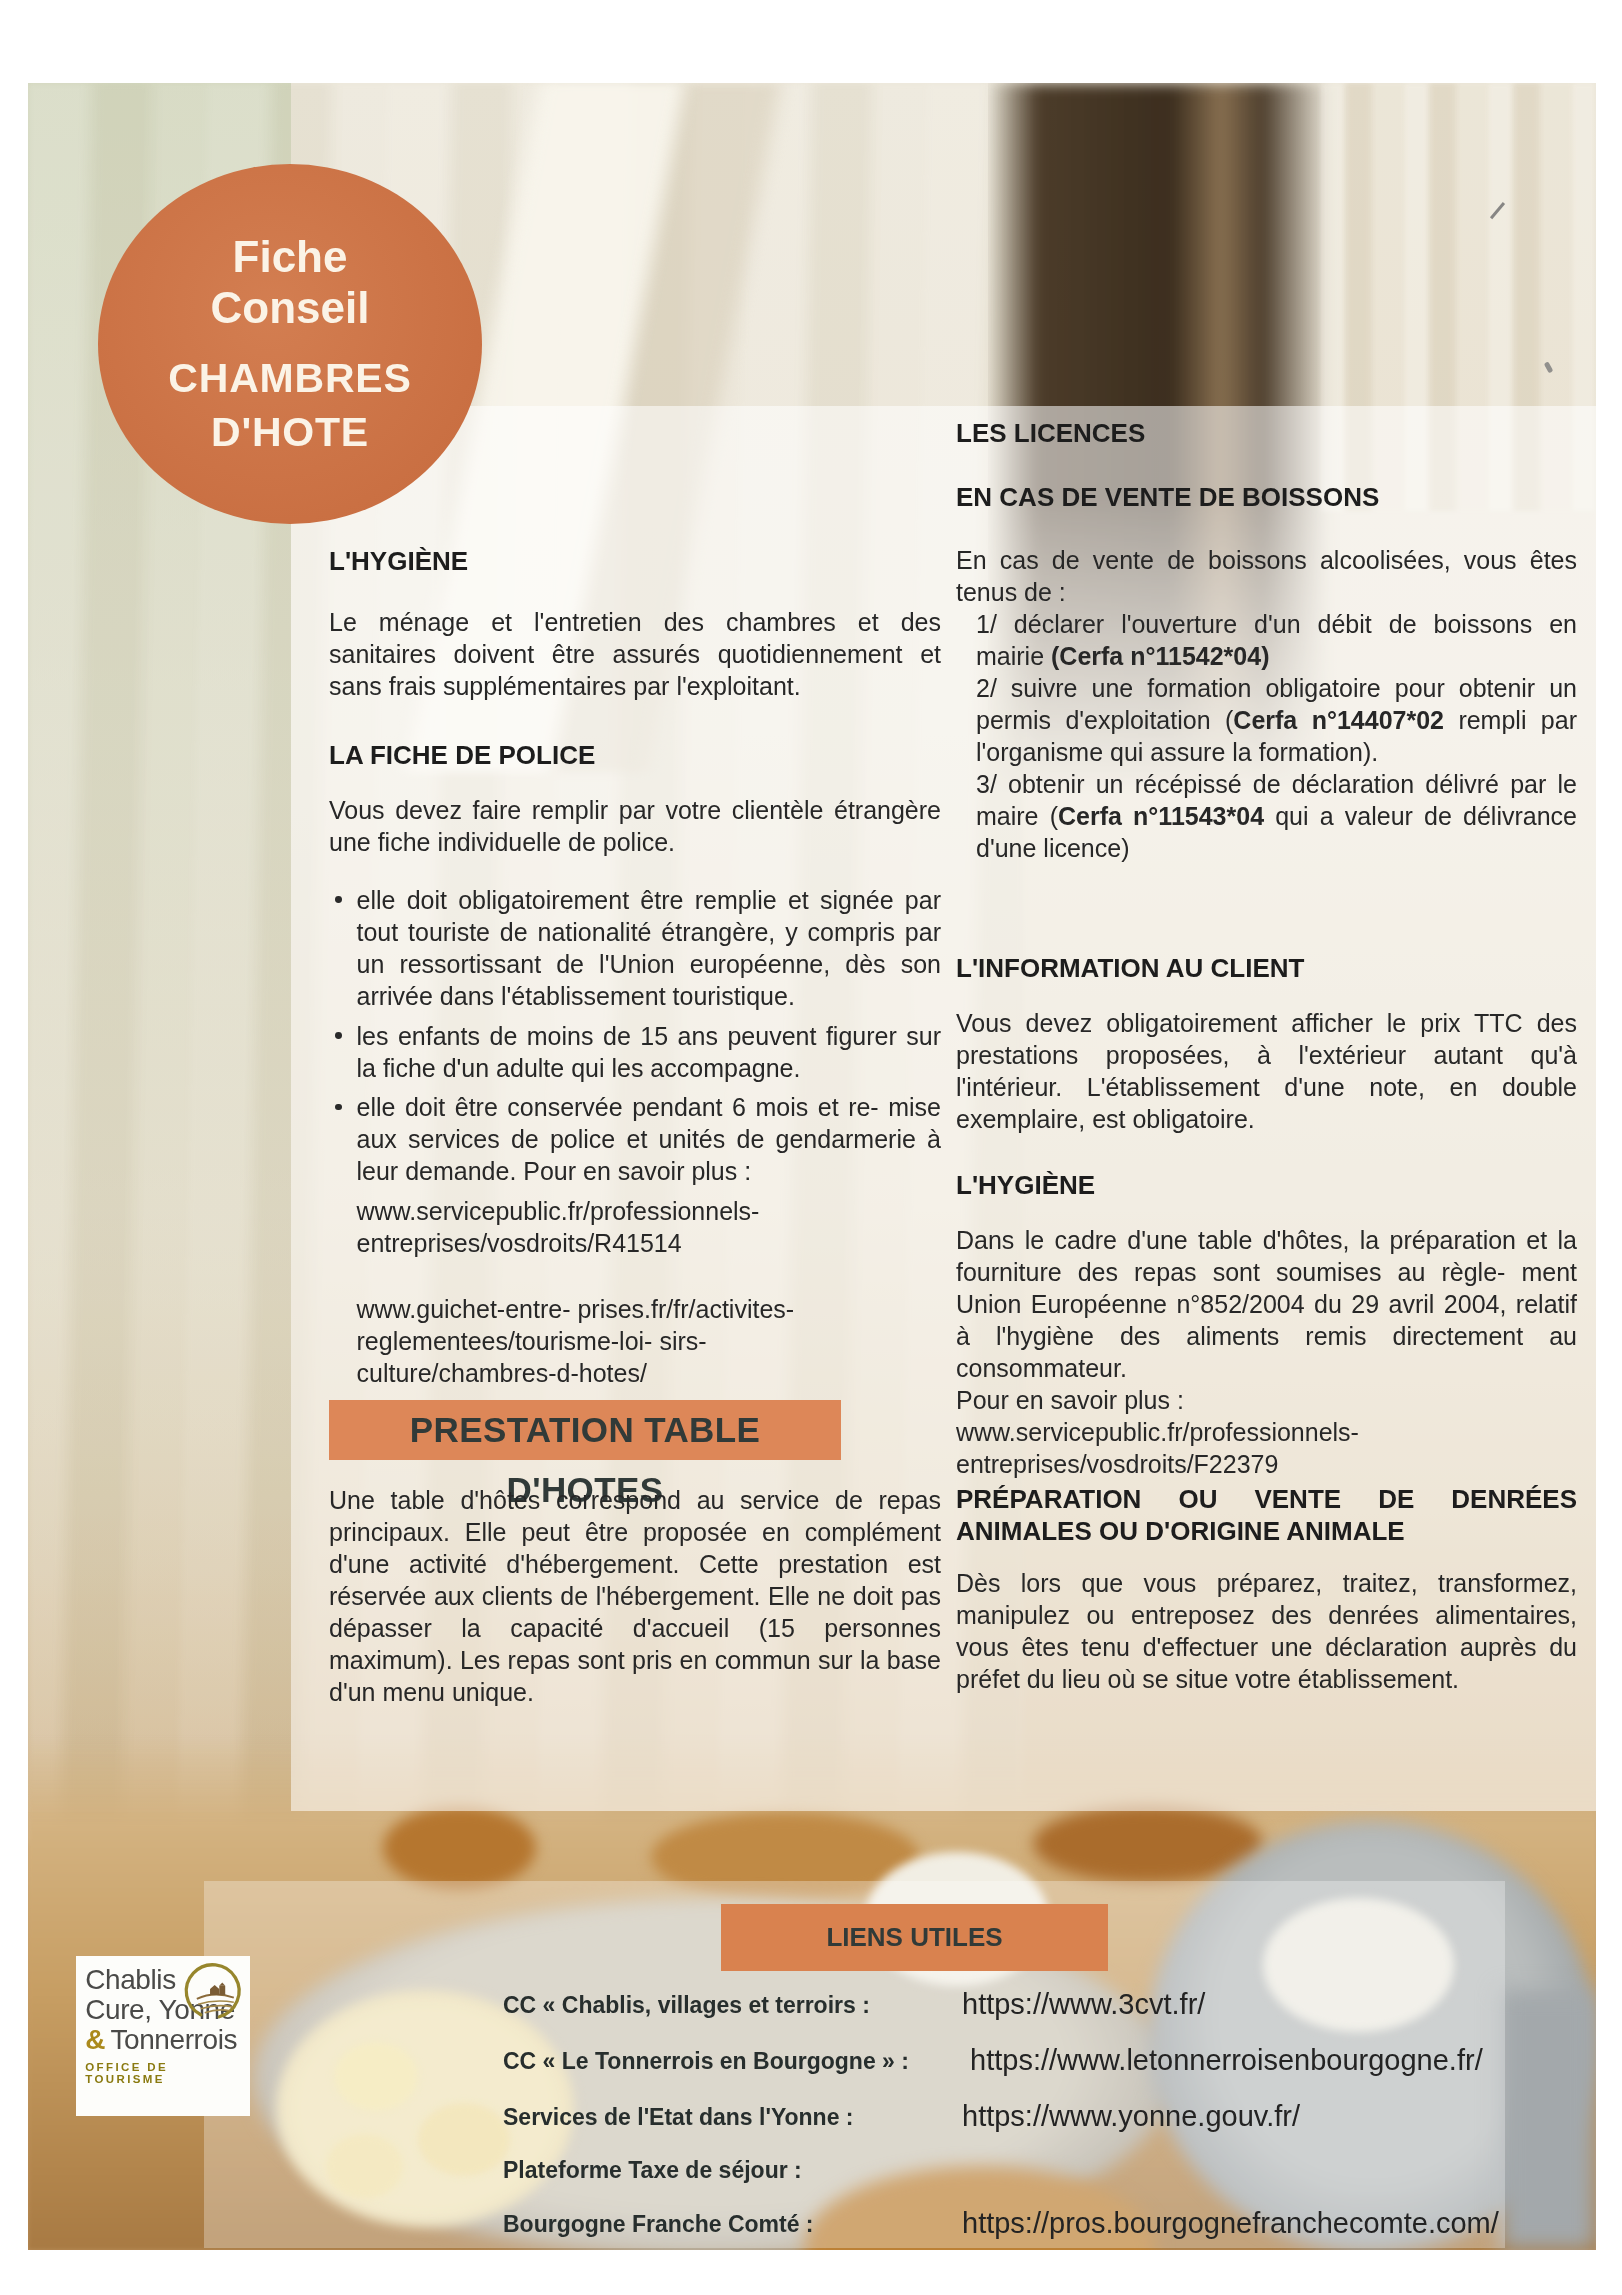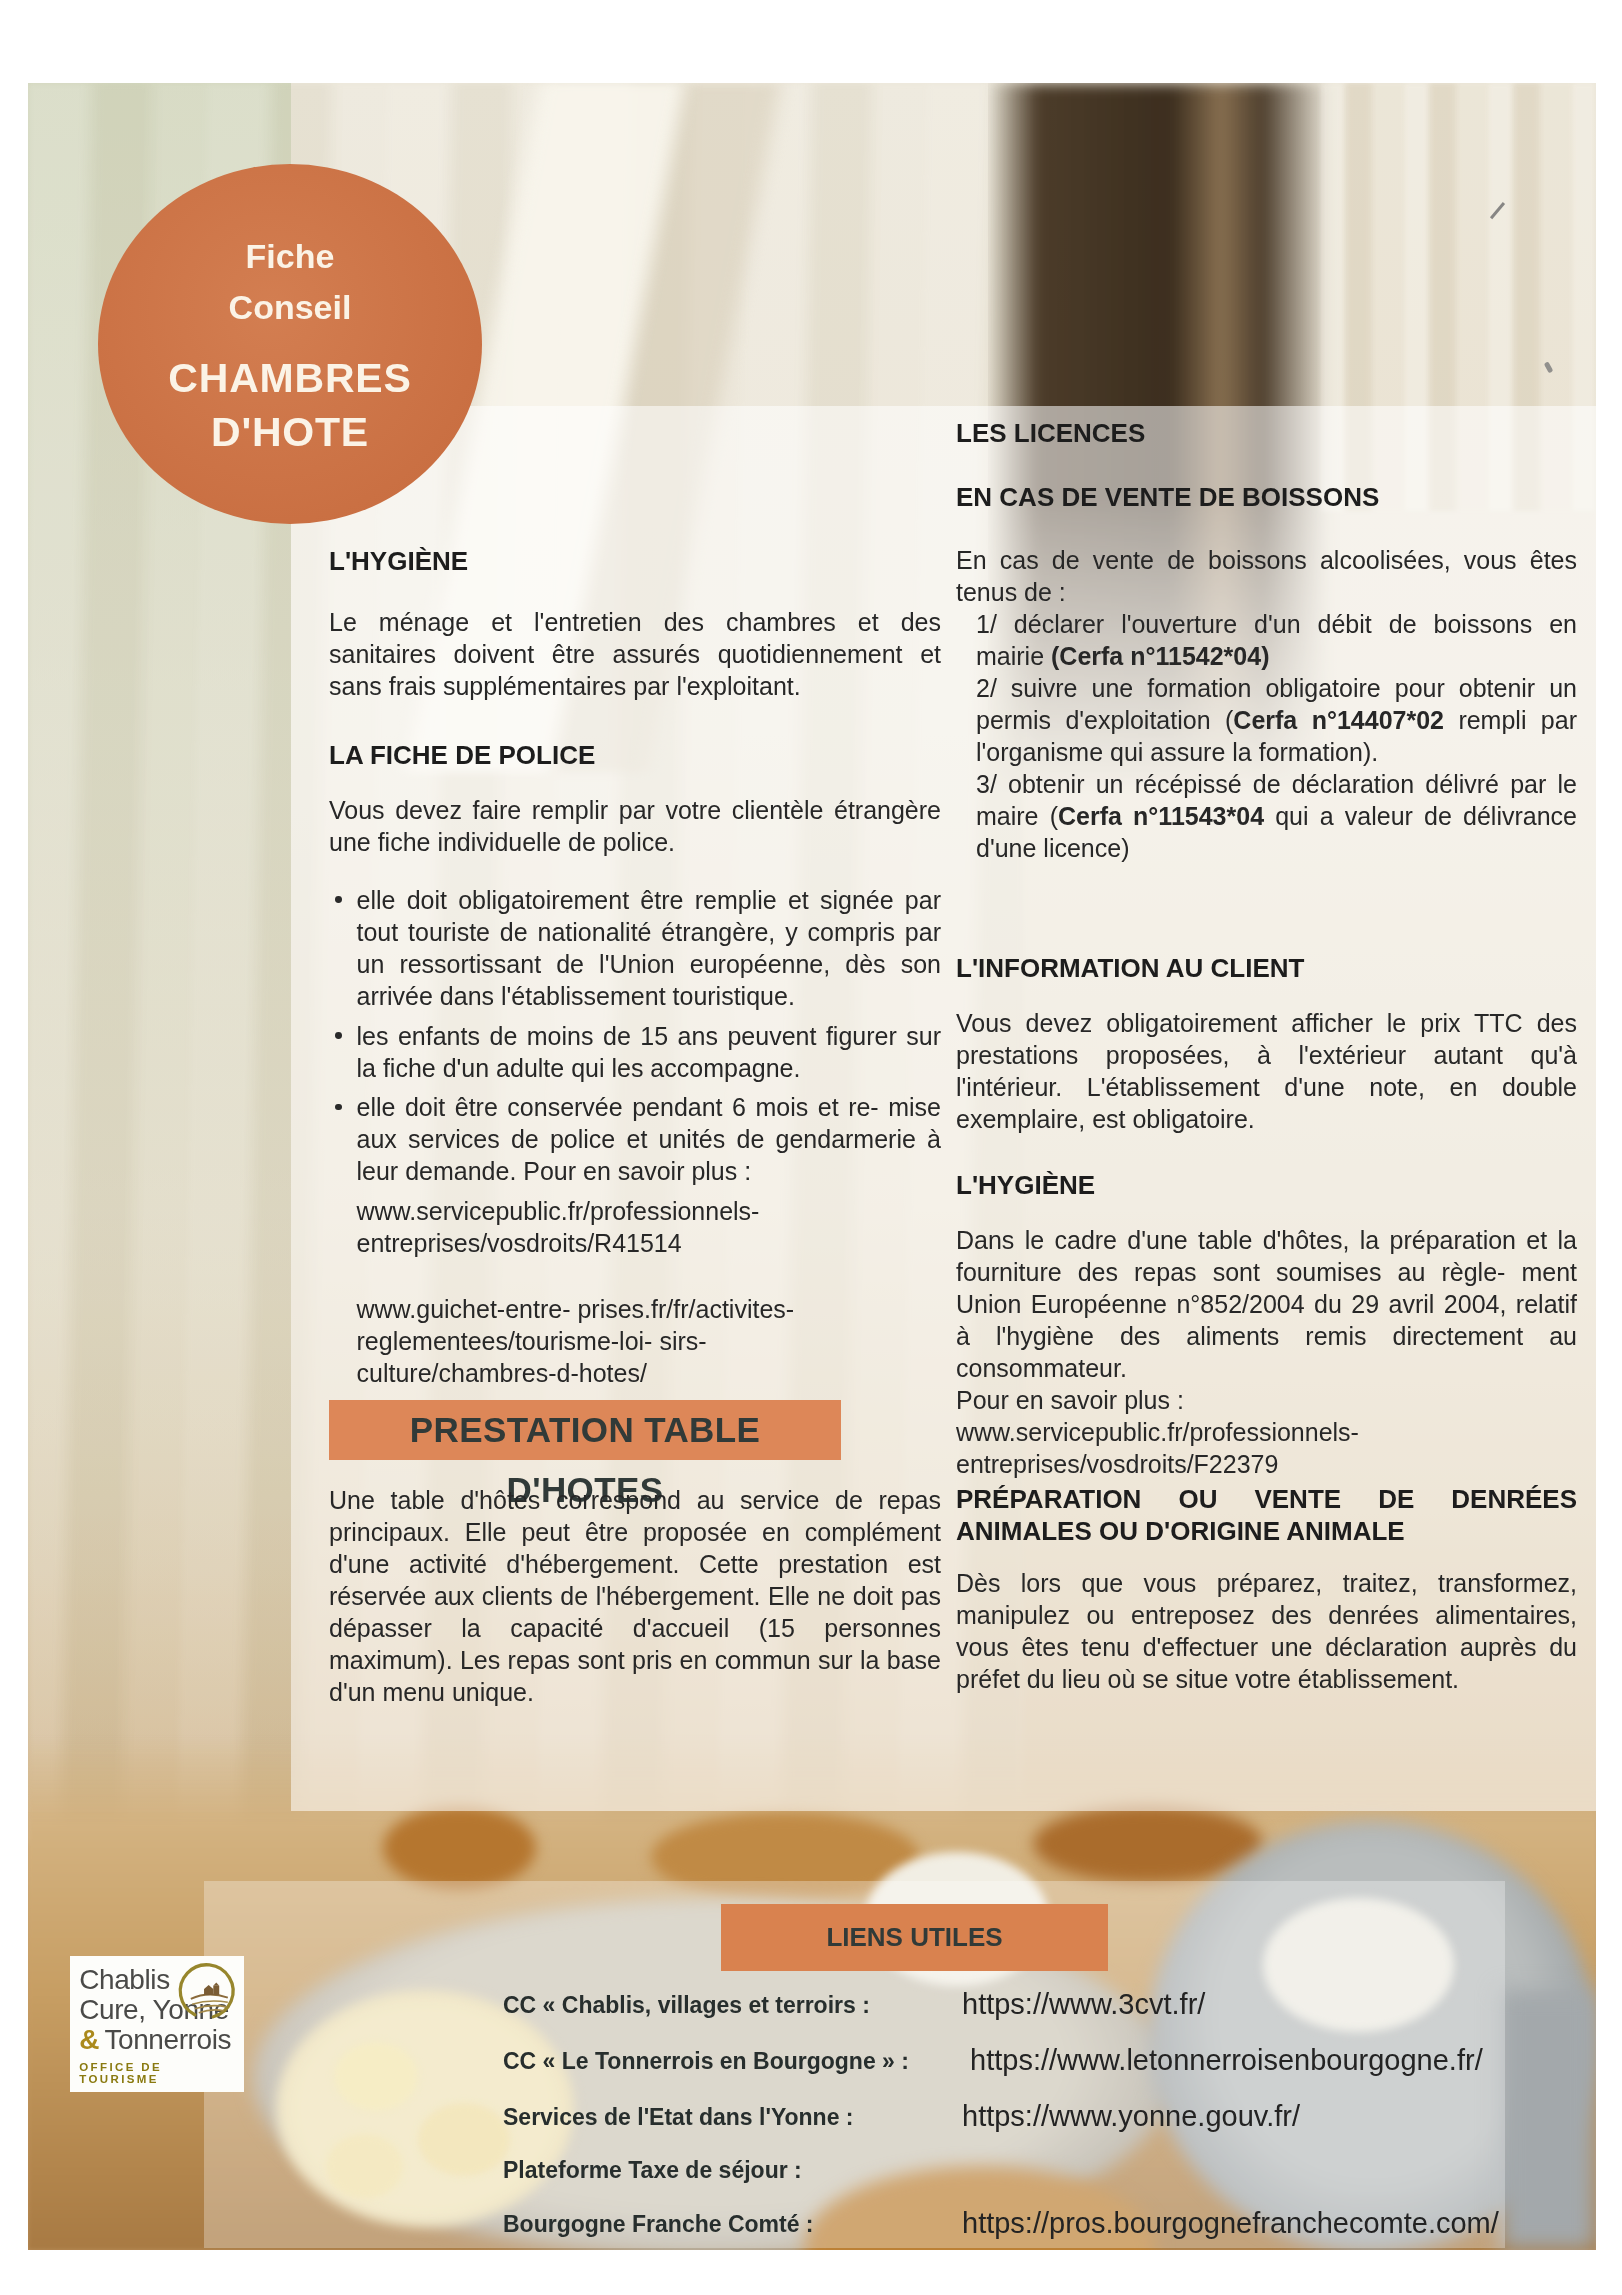--- a/index.html
+++ b/index.html
@@ -44,21 +44,21 @@
   .ph-speck2{left:1518px;top:279px;width:4.6px;height:10.7px;background:#7a7a7a;transform:rotate(-30deg);border-radius:2.3px;opacity:.8;}
 
   
   .overlay-main{position:absolute;left:291px;top:406px;width:1305px;height:1405px;background:rgba(255,255,255,.55);}
   .overlay-liens{position:absolute;left:204px;top:1881px;width:1301px;height:367px;background:rgba(255,255,255,.30);}
 
   
   .badge{position:absolute;left:98px;top:164px;width:384px;height:360px;border-radius:50%;
          background:radial-gradient(ellipse at 45% 40%,#d37e51,#c86d40 85%);
          color:#fbf3e6;text-align:center;box-sizing:border-box;padding-top:67px;}
-  .badge-small{font-size:34px;font-weight:bold;line-height:51px;}
+  .badge-small{font-size:44px;font-weight:bold;line-height:51px;}
   .badge-big{font-size:41px;font-weight:bold;line-height:54px;letter-spacing:0.8px;}
   .badge-big.first{margin-top:18.4px;}
 
   
   .col{position:absolute;font-size:25px;line-height:32px;color:#272727;}
   .col-left{left:329px;top:545px;width:612px;}
   .col-right{left:956px;top:417px;width:621px;}
   .col h3{font-size:26px;line-height:32px;font-weight:bold;color:#1d1d1d;margin:0;}
   .col p{margin:0;text-align:justify;}
   .b{font-weight:bold;}
@@ -90,21 +90,21 @@
 
   
   .banner-liens{position:absolute;left:721px;top:1904px;width:387px;height:67px;line-height:67px;font-size:26px;background:#d9824f;}
   .links{position:absolute;left:503px;top:1986px;width:1071px;}
   .lrow{display:flex;align-items:center;margin-bottom:19px;}
   .llabel{width:459px;font-size:23px;font-weight:bold;line-height:32px;color:#272e2d;flex:none;}
   .lurls{font-size:29px;color:#232323;}
   .lu-url{line-height:37px;white-space:pre-wrap;}
 
   
-  .logo{position:absolute;left:70px;top:1956px;width:174px;height:136px;background:#fdfdfa;box-sizing:border-box;padding:9.2px 0 0 9.2px;}
+  .logo{position:absolute;left:76px;top:1956px;width:174px;height:160px;background:#fdfdfa;box-sizing:border-box;padding:9.2px 0 0 9.2px;}
   .lg1{font-size:28px;line-height:30px;color:#4a4a48;letter-spacing:-0.4px;}
   .amp{color:#ab8a1c;font-weight:bold;margin-right:5.4px;}
   .lg2{margin-top:5.4px;font-size:11.5px;font-weight:bold;letter-spacing:2.4px;color:#8a7a10;}
   .emblem{position:absolute;right:3.1px;top:1.5px;width:66px;height:66px;}
 </style>
 </head>
 <body>
 
 <div class="page">
 

